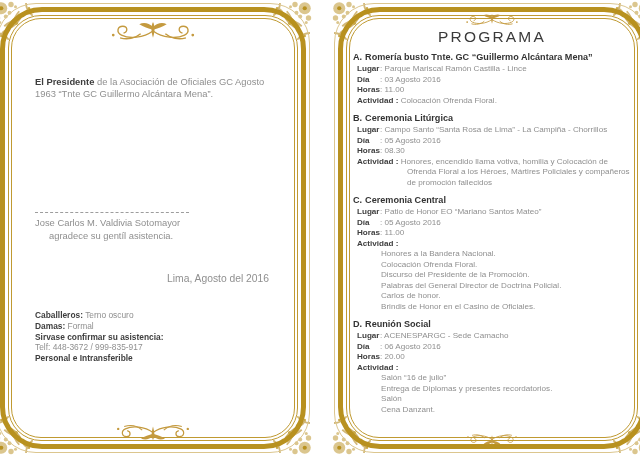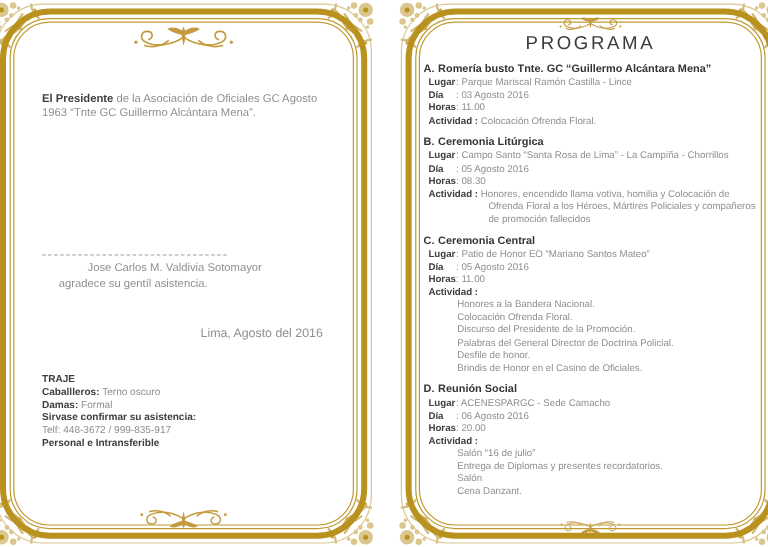--- a/index.html
+++ b/index.html
@@ -28,21 +28,21 @@
   .flourish{position:absolute;left:50%;transform:translateX(-50%);}
   .fl-top-lg{top:17px;width:96px;height:24px;}
   .fl-bot-lg{bottom:11px;width:84px;height:21px;transform:translateX(-50%) scaleY(-1);}
   .fl-top-sm{top:10px;width:60px;height:15px;}
   .fl-bot-sm{bottom:7px;width:58px;height:15px;transform:translateX(-50%) scaleY(-1);}
   .b{color:#3e3e3e;font-weight:bold;}
   .lp-par{position:absolute;left:40px;width:238px;font-size:9.4px;line-height:12px;color:#8f8f8f;}
   #lp-p1{top:74px;}
   #lp-p2{top:122px;}
   #lp-sigline{position:absolute;left:40px;top:210px;width:154px;border-top:1px dashed #9d9d9d;}
-  #lp-name{position:absolute;left:40px;top:215px;font-size:9.4px;color:#8f8f8f;margin-left:38px;}
+  #lp-name{position:absolute;left:40px;top:215px;font-size:9.4px;color:#8f8f8f;}
   #lp-thanks{position:absolute;left:54px;top:228px;font-size:9.4px;color:#8f8f8f;}
   #lp-date{position:absolute;left:40px;top:271px;width:234px;text-align:right;font-size:10.3px;color:#8f8f8f;}
   #lp-dress{position:absolute;left:40px;top:308px;font-size:8.4px;line-height:10.8px;color:#8f8f8f;}
 
   
   #rp-title{position:absolute;left:0;right:0;top:26px;text-align:center;
             font-size:15.5px;letter-spacing:2.2px;color:#3a3a3a;font-weight:400;}
   #rp-sections{position:absolute;left:20px;right:16px;top:50px;
                font-size:8.1px;line-height:10.5px;color:#8f8f8f;}
   .sec{margin-bottom:7px;}
@@ -130,21 +130,20 @@
   <div class="lp-par" id="lp-p1"><span class="b">El Presidente</span><span> de la Asociación de Oficiales GC Agosto 1963 “Tnte GC Guillermo Alcántara Mena”.</span></div>
 
 
   <div id="lp-sigline"></div>
   <div id="lp-name">Jose Carlos M. Valdivia Sotomayor</div>
   <div id="lp-thanks">agradece su gentíl asistencia.</div>
 
   <div id="lp-date">Lima, Agosto del 2016</div>
 
   <div id="lp-dress">
-    <div class="b">TRAJE</div>
     <div><span class="b">Caballleros:</span> <span>Terno oscuro</span></div>
     <div><span class="b">Damas:</span> <span>Formal</span></div>
     <div class="b">Sirvase confirmar su asistencia:</div>
     <div>Telf: 448-3672 / 999-835-917</div>
     <div class="b">Personal e Intransferible</div>
   </div>
 </div>
 
 <div class="page" id="page-right">
   <svg class="corner c-tl">
@@ -220,21 +219,21 @@
         </div>
       <div class="row">
           <span class="lbl">Horas</span>
           <span class="val">: 11.00</span>
         </div>
       <div class="act"><span class="albl">Actividad :</span><span></span></div>
       <div class="extra">Honores a la Bandera Nacional.</div>
       <div class="extra">Colocación Ofrenda Floral.</div>
       <div class="extra">Discurso del Presidente de la Promoción.</div>
       <div class="extra">Palabras del General Director de Doctrina Policial.</div>
-      <div class="extra">Desfile de honor.</div>
+      <div class="extra">Carlos de honor.</div>
       <div class="extra">Brindis de Honor en el Casino de Oficiales.</div>
     </div>
 
     <div class="sec">
       <div class="sec-h"><span class="letter">D.</span><span>Reunión Social</span></div>
       <div class="row">
           <span class="lbl">Lugar</span>
           <span class="val">: ACENESPARGC - Sede Camacho</span>
         </div>
       <div class="row">

